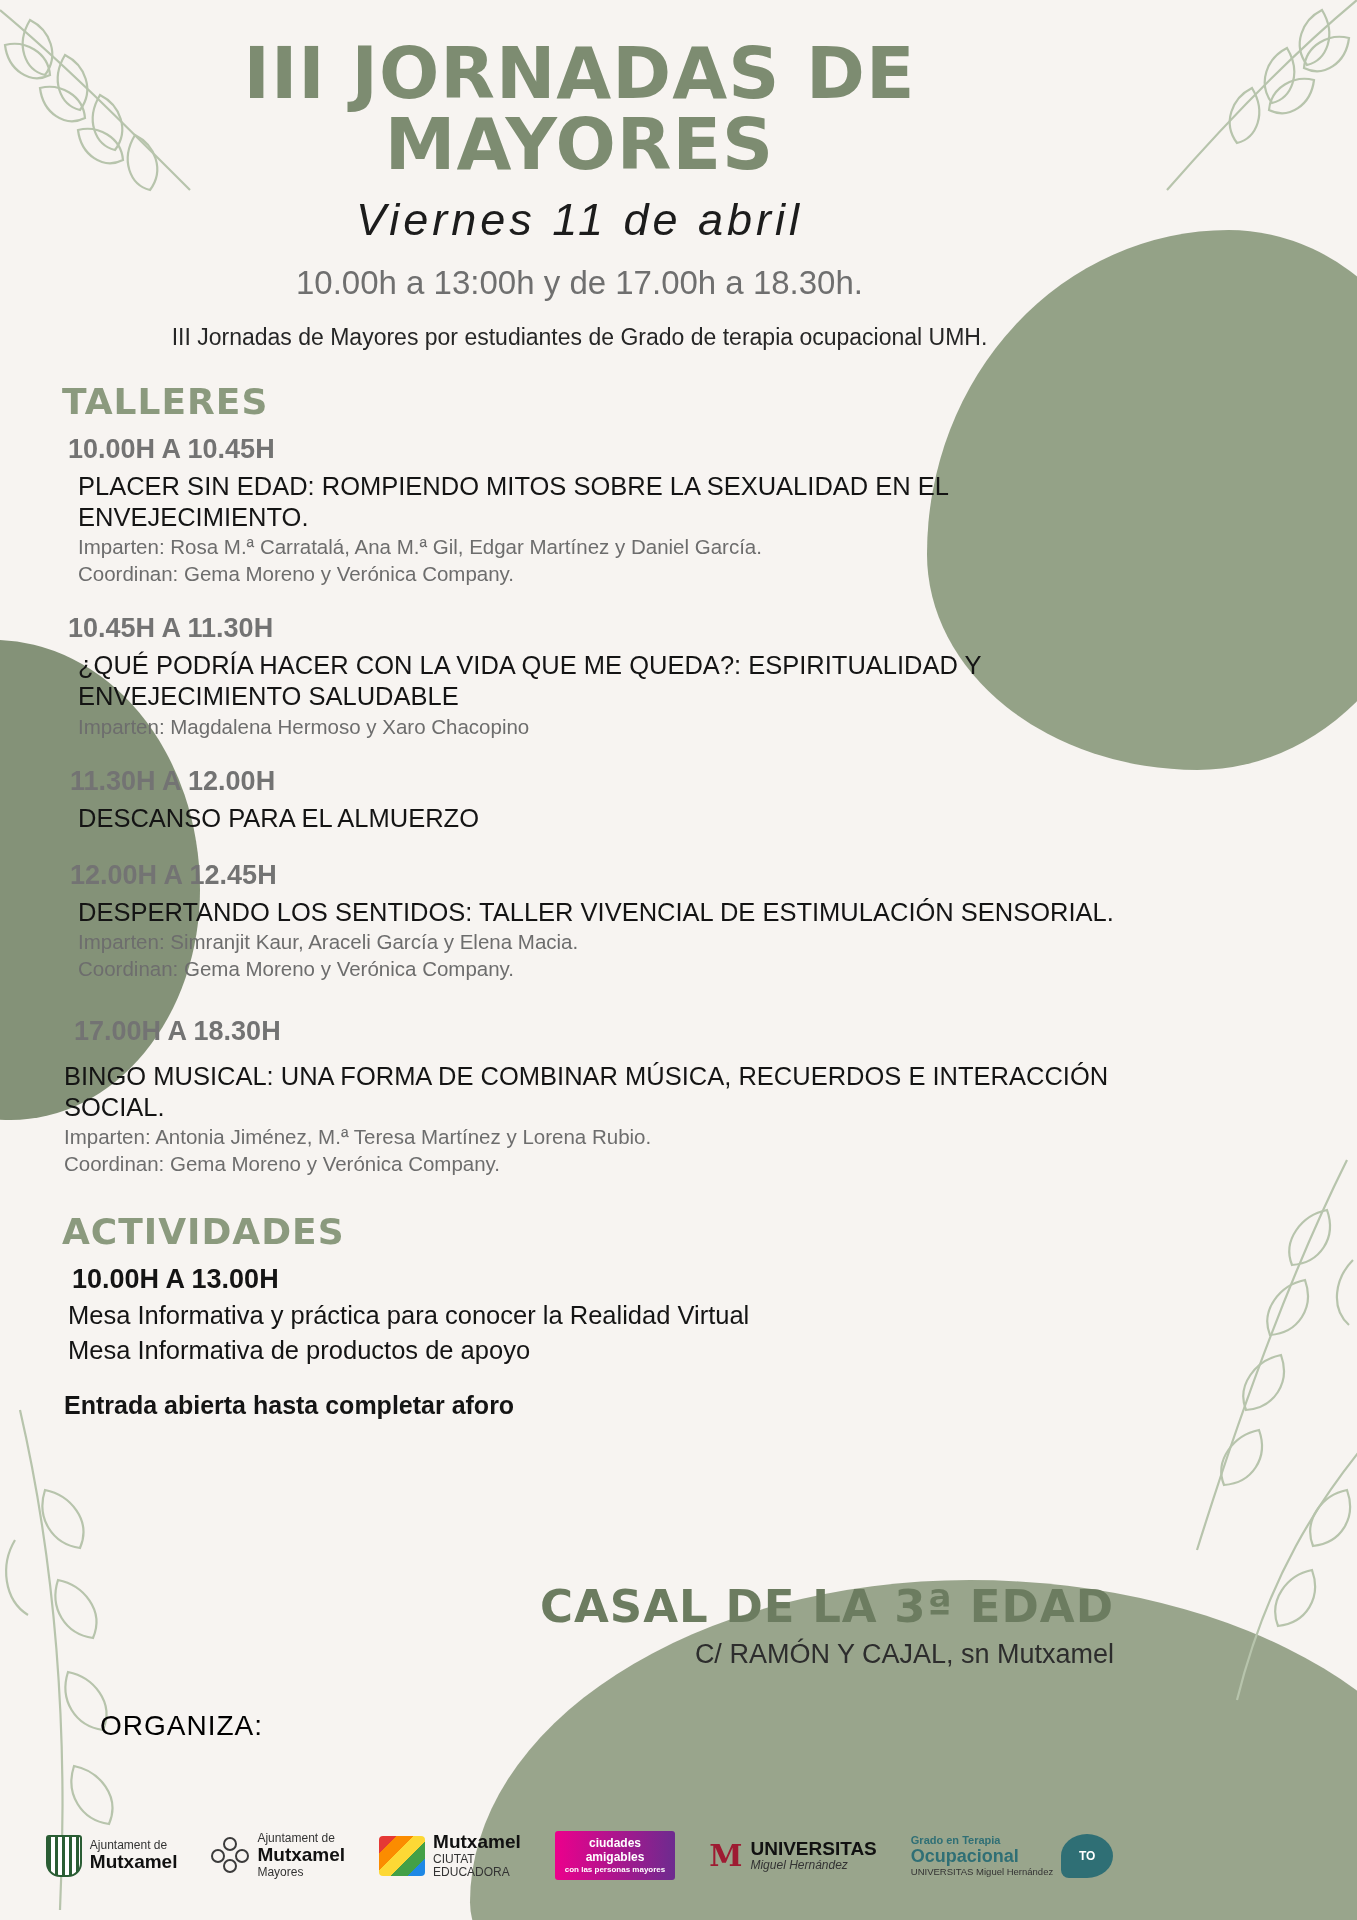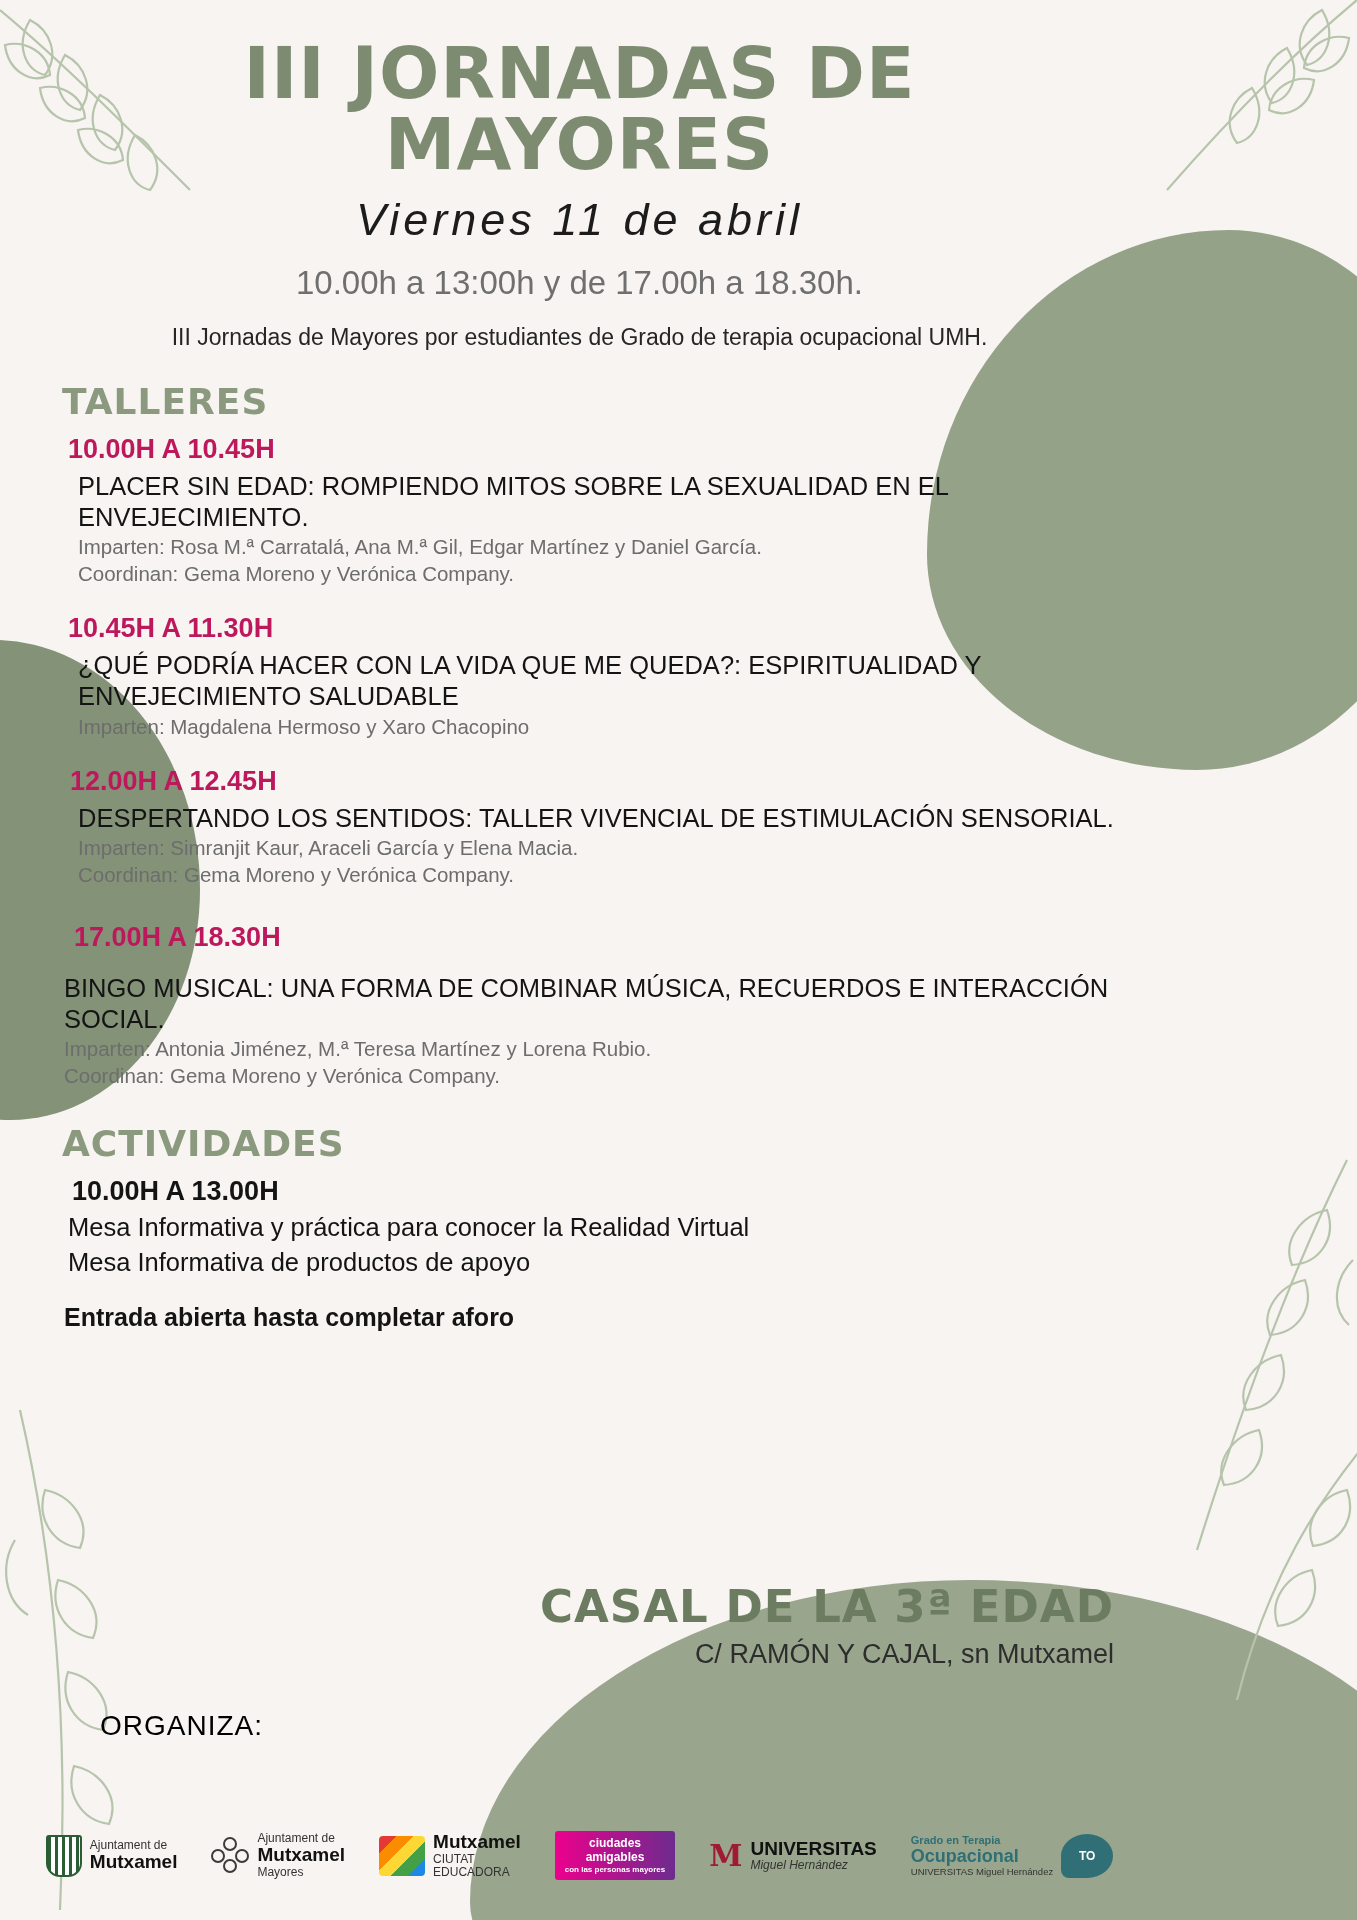--- a/index.html
+++ b/index.html
@@ -111,21 +111,21 @@
     letter-spacing: 1px;
     margin: 30px 0 12px 22px;
   }
 
   .block {
     margin: 0 0 26px 0;
   }
   .slot-time {
     font-weight: bold;
     font-size: 27px;
-    color: #be185d;
+    color: #737373;
     margin-left: 28px;
   }
   .slot-title {
     font-size: 25.5px;
     color: #141414;
     margin: 6px 0 0 38px;
     line-height: 1.22;
     max-width: 1090px;
   }
   .slot-meta {
@@ -331,31 +331,35 @@
     <div class="slot-meta">Imparten: Rosa M.ª Carratalá, Ana M.ª Gil, Edgar Martínez y Daniel García.</div>
     <div class="slot-meta">Coordinan:  Gema Moreno y Verónica Company.</div>
   </div>
 
   <div class="block">
     <div class="slot-time">10.45H A 11.30H</div>
     <div class="slot-title">¿QUÉ PODRÍA HACER CON LA VIDA QUE ME QUEDA?: ESPIRITUALIDAD Y ENVEJECIMIENTO SALUDABLE</div>
     <div class="slot-meta">Imparten: Magdalena Hermoso y Xaro Chacopino</div>
   </div>
 
+  <div class="block indent-less">
+    <div class="slot-time">11.30H A 12.00H</div>
+    <div class="slot-title">DESCANSO PARA EL ALMUERZO</div>
+  </div>
 
   <div class="block indent-less">
     <div class="slot-time">12.00H A 12.45H</div>
     <div class="slot-title">DESPERTANDO LOS SENTIDOS: TALLER VIVENCIAL DE ESTIMULACIÓN SENSORIAL.</div>
     <div class="slot-meta">Imparten: Simranjit Kaur, Araceli García y Elena Macia.</div>
     <div class="slot-meta">Coordinan:  Gema Moreno y Verónica Company.</div>
   </div>
 
   <div class="block bingo" style="margin-top:34px">
     <div class="slot-time">17.00H A 18.30H</div>
-    <div class="slot-title" style="margin-top:20px">BINGO MUSICAL: UNA FORMA DE COMBINAR MÚSICA, RECUERDOS E INTERACCIÓN SOCIAL.</div>
+    <div class="slot-title" style="margin-top:14px">BINGO MUSICAL: UNA FORMA DE COMBINAR MÚSICA, RECUERDOS E INTERACCIÓN SOCIAL.</div>
     <div class="slot-meta">Imparten: Antonia Jiménez, M.ª Teresa Martínez y Lorena Rubio.</div>
     <div class="slot-meta">Coordinan:  Gema Moreno y Verónica Company.</div>
   </div>
 
   <div class="section-heading" style="margin-top:34px">ACTIVIDADES</div>
 
   <div class="block">
     <div class="act-time">10.00H A 13.00H</div>
     <div class="act-line">Mesa Informativa y práctica para conocer la Realidad Virtual</div>
     <div class="act-line">Mesa Informativa de productos de apoyo</div>

